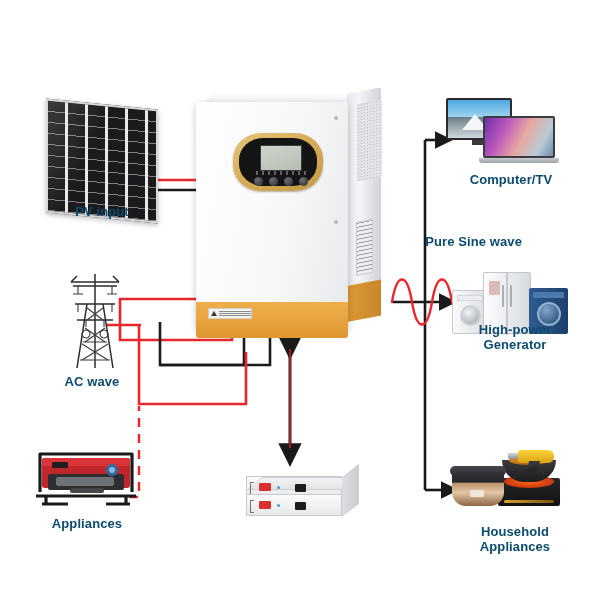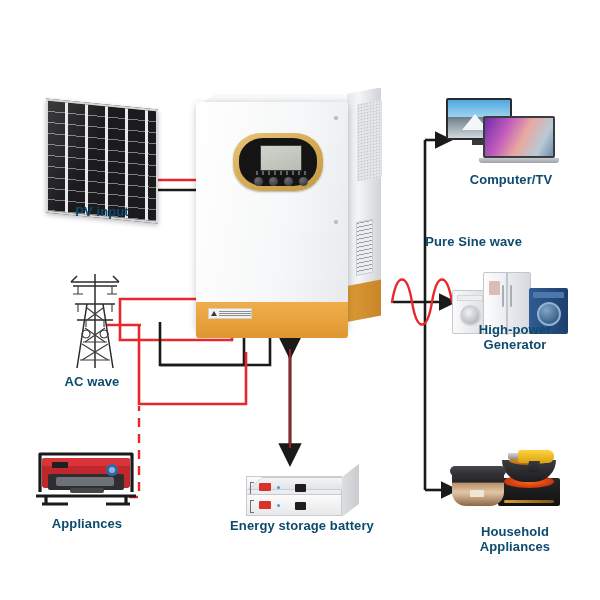--- a/index.html
+++ b/index.html
@@ -306,21 +306,20 @@
       <div class="term-b" style="left:48px;top:7px;"></div>
     </div>
     <div class="bat-unit" style="left:8px;top:34px;">
       <div class="bat-side"></div>
       <div class="bat-brk" style="left:3px;top:5px;"></div>
       <div class="term-r" style="left:12px;top:6px;"></div>
       <div class="term-dot" style="left:30px;top:9px;"></div>
       <div class="term-b" style="left:48px;top:7px;"></div>
     </div>
   </div>
-  <div class="lbl" id="lbl-bat">Energy storage battery</div>
 
   <div class="node ctv">
     <div class="tv">
       <div class="tv-scr"></div>
       <div class="tv-peak"></div>
     </div>
     <div class="tv-stand"></div>
     <div class="lap">
       <div class="lap-scr">
           <div class="lap-px"></div>

